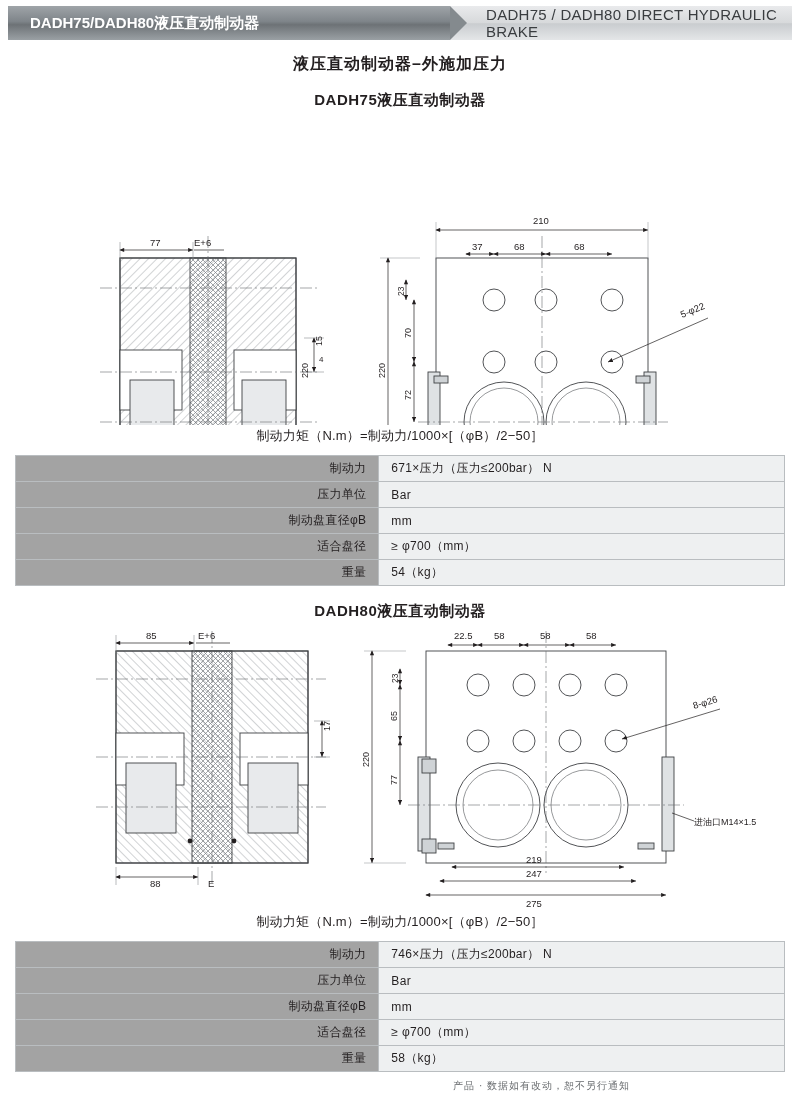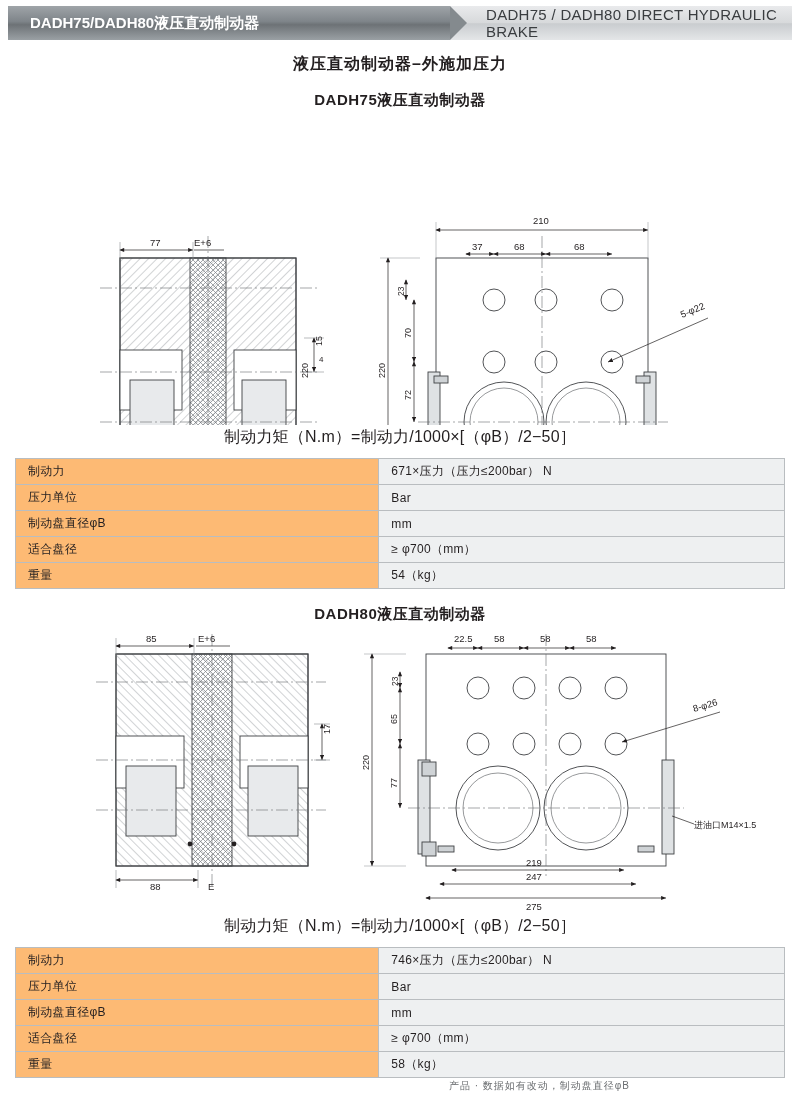--- a/index.html
+++ b/index.html
@@ -63,42 +63,43 @@
   }
   
   .drawing{
     position:relative;
     width:784px;
     margin:0 8px;
   }
   .drawing svg{display:block;}
   .formula{
     text-align:center;
-    font-size:16px;
+    font-size:13px;
     margin-top:2px;
     letter-spacing:0.2px;
   }
   
   .spec-table{
     width:770px;
     margin:10px auto 0 auto;
     border-collapse:collapse;
     table-layout:fixed;
     font-size:12px;
   }
   .spec-table tr{height:26px;}
   .spec-table td{
     border:1px solid #b9bdc0;
     padding:4px 12px;
     vertical-align:middle;
     letter-spacing:0.3px;
   }
   .spec-table td.label{
     width:44%;
-    background:#fdba74;
+    background:#a3a3a3;
+    text-align:right;
   }
   .spec-table td.value{
     background:#eef0f1;
   }
   .footer-note{
     position:absolute;
     bottom:2px;
     right:170px;
     font-size:10px;
     color:#6a6d70;
@@ -389,13 +390,13 @@
     <td class="label">适合盘径</td>
     <td class="value">≥ φ700（mm）</td>
   </tr>
   <tr>
     <td class="label">重量</td>
     <td class="value">58（kg）</td>
   </tr>
 </tbody>
   </table>
 
-<div class="footer-note">产品 · 数据如有改动，制动盘直径φB</div>
+<div class="footer-note">产品 · 数据如有改动，恕不另行通知</div>
 
 </body></html>

